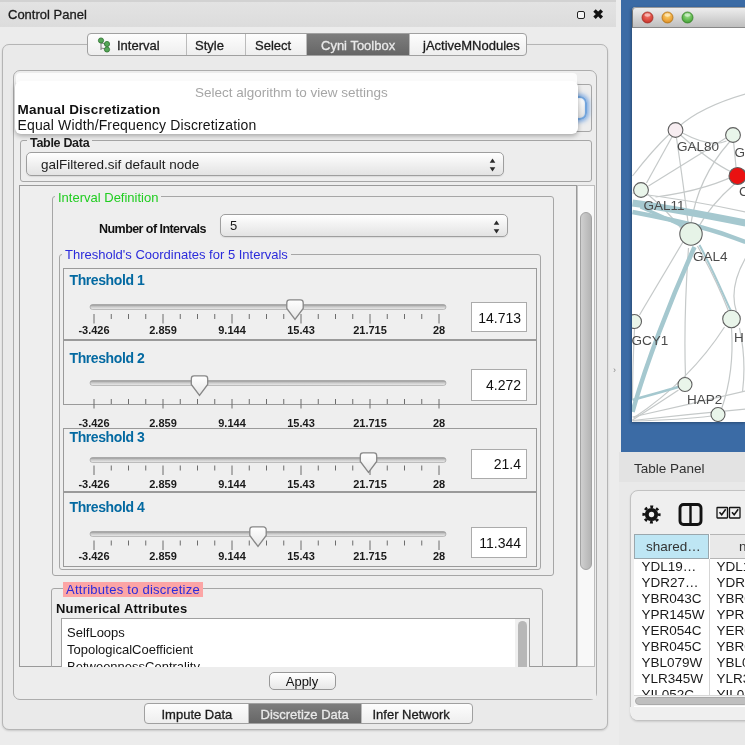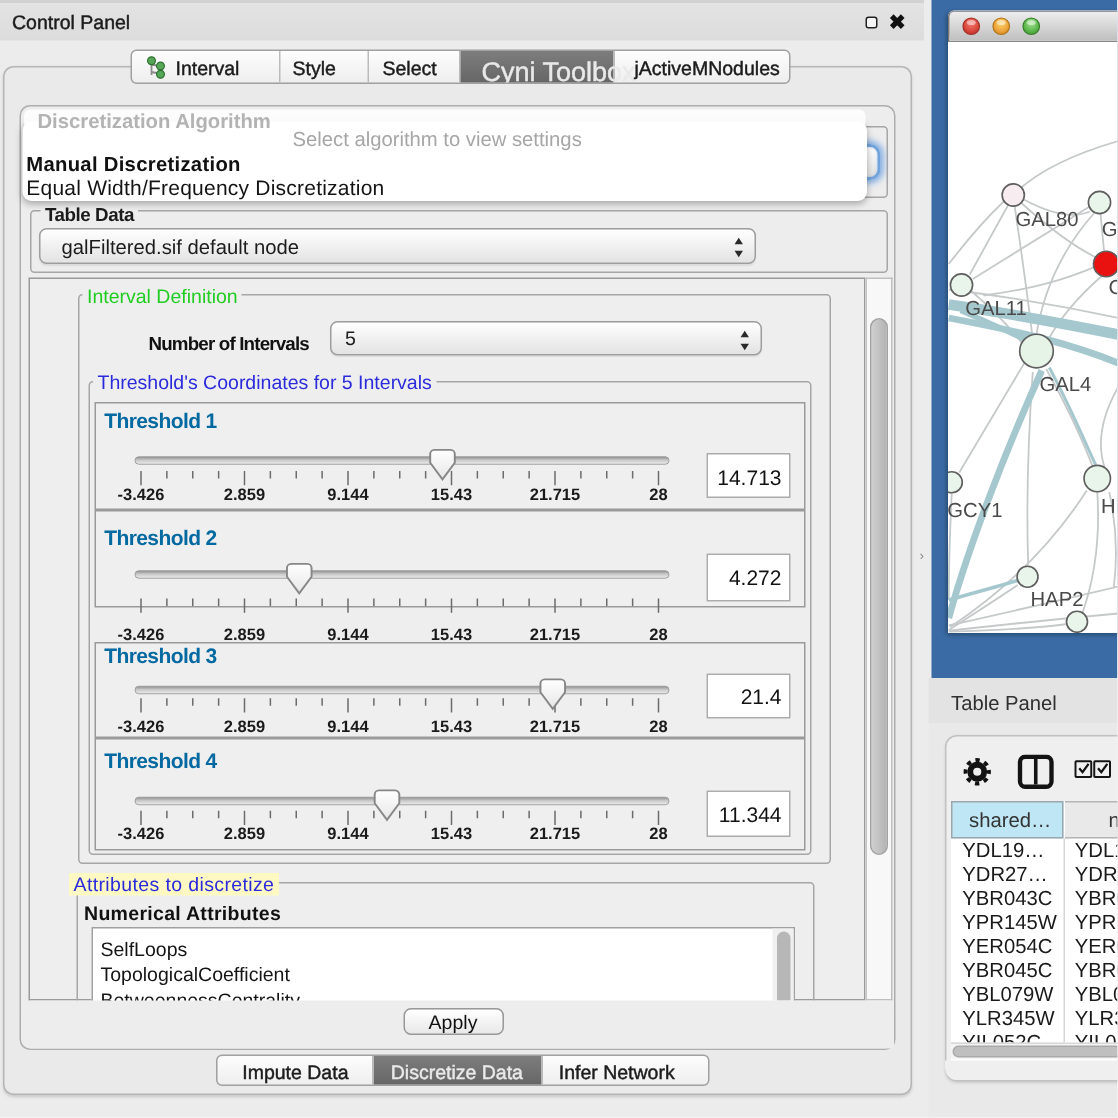--- a/index.html
+++ b/index.html
@@ -34,21 +34,21 @@
   <div class="abs" style="left:320.5px;top:0;width:1px;height:23px;background:#bbb;"></div>
   <svg class="abs" style="left:9px;top:3px;" width="14" height="16" viewBox="0 0 14 16">
     <path d="M4 4 V13 M4 6 L9 7 M4 11 L9 12" stroke="#8a8a8a" stroke-width="1.2" fill="none"></path>
     <circle cx="4" cy="3.5" r="2.6" fill="#55a757" stroke="#2f7031" stroke-width="0.8"></circle>
     <circle cx="10" cy="7" r="2.6" fill="#55a757" stroke="#2f7031" stroke-width="0.8"></circle>
     <circle cx="10" cy="12.5" r="2.6" fill="#55a757" stroke="#2f7031" stroke-width="0.8"></circle>
   </svg>
   <div class="abs txt" style="left:29px;top:4px;font-size:13px;">Interval</div>
   <div class="abs txt" style="left:107px;top:4px;font-size:13px;">Style</div>
   <div class="abs txt" style="left:167px;top:4px;font-size:13px;">Select</div>
-  <div class="abs" style="left:233px;top:4px;font-size:18px;color:#e9e9e9;-webkit-text-stroke:0.3px currentColor;">Cyni Toolbox</div>
+  <div class="abs" style="left:233px;top:4px;font-size:13px;color:#e9e9e9;-webkit-text-stroke:0.3px currentColor;">Cyni Toolbox</div>
   <div class="abs txt" style="left:335px;top:4px;font-size:13px;">jActiveMNodules</div>
 </div>
 
 <div class="abs" style="left:1.5px;top:44px;width:606px;height:686px;background:#eaeaea;border:1px solid #b5b5b5;border-radius:7px;box-shadow:0 1px 2px rgba(0,0,0,0.15);"></div>
 
 <div class="abs" style="left:13px;top:70px;width:584px;height:630px;background:#ededed;border:1px solid #adadad;border-radius:7px;"></div>
 
 <div class="gbox" style="left:20px;top:83.5px;width:572px;height:48px;"></div>
 
 <div class="abs" style="left:26px;top:96px;width:561px;height:24px;border-radius:7px;background:linear-gradient(#fff,#e2e2e2);border:2.5px solid #72a4dc;box-shadow:0 0 4px 2px rgba(100,155,225,0.8), inset 0 0 2px rgba(120,170,230,0.5);"></div>
@@ -183,21 +183,21 @@
       <text x="94" y="559.0" text-anchor="middle" font-family="Liberation Sans, sans-serif" font-size="11" font-weight="bold" fill="#1a1a1a">-3.426</text>
       <text x="163" y="559.0" text-anchor="middle" font-family="Liberation Sans, sans-serif" font-size="11" font-weight="bold" fill="#1a1a1a">2.859</text>
       <text x="232" y="559.0" text-anchor="middle" font-family="Liberation Sans, sans-serif" font-size="11" font-weight="bold" fill="#1a1a1a">9.144</text>
       <text x="301" y="559.0" text-anchor="middle" font-family="Liberation Sans, sans-serif" font-size="11" font-weight="bold" fill="#1a1a1a">15.43</text>
       <text x="370" y="559.0" text-anchor="middle" font-family="Liberation Sans, sans-serif" font-size="11" font-weight="bold" fill="#1a1a1a">21.715</text>
       <text x="439" y="559.0" text-anchor="middle" font-family="Liberation Sans, sans-serif" font-size="11" font-weight="bold" fill="#1a1a1a">28</text>
       <path d="M249.8,529.2 v5.8 L258.0,546.0 L266.2,535.0 v-5.8 a2.8,2.8 0 0 0 -2.8,-2.8 h-10.8 a2.8,2.8 0 0 0 -2.8,2.8 z" fill="url(#ths4)" stroke="#878787" stroke-width="1.3"></path>
     </svg>
 
 <div class="gbox" style="left:50.5px;top:588px;width:492px;height:95px;"></div>
-<div class="glabel" style="left:46px;top:581.5px;color:#2b2bdb;background:#fef9c3;letter-spacing:0.25px;">Attributes to discretize</div>
+<div class="glabel" style="left:63px;top:581.5px;color:#2b2bdb;background:#fca5a5;letter-spacing:0.25px;">Attributes to discretize</div>
 <div class="abs" style="left:56px;top:601px;font-size:13px;font-weight:bold;color:#111;letter-spacing:0.2px;">Numerical Attributes</div>
 
 <div class="abs" style="left:61px;top:617.5px;width:469px;height:60px;border:1px solid #a0a0a0;background:#fff;box-sizing:border-box;"></div>
 <div class="abs" style="left:67px;top:624.5px;font-size:13px;color:#141414;">SelfLoops</div>
 <div class="abs" style="left:67px;top:641.5px;font-size:13px;color:#141414;">TopologicalCoefficient</div>
 <div class="abs" style="left:67px;top:658.5px;font-size:13px;color:#141414;">BetweennessCentrality</div>
 <div class="abs" style="left:515px;top:618.5px;width:14px;height:48px;background:#f0f0f0;"></div>
 <div class="abs" style="left:517.5px;top:621px;width:9.5px;height:46px;border-radius:5px 5px 0 0;background:#b7b7b7;"></div>
 
 <div class="abs" style="left:19.5px;top:667px;width:576px;height:32px;background:#ededed;"></div>
@@ -342,18 +342,17 @@
 <div class="abs" style="left:716.5px;top:559.3px;font-size:13.5px;color:#1a1a1a;line-height:15.9px;">
 YDL1<br>YDR2<br>YBR0<br>YPR1<br>YER0<br>YBR0<br>YBL0<br>YLR3<br>YIL0
 </div>
 
 <div class="abs" style="left:633.5px;top:694.5px;width:111.5px;height:11.5px;background:#f4f4f4;border-top:1px solid #d8d8d8;"></div>
 <div class="abs" style="left:634.5px;top:696.5px;width:113px;height:8.5px;border-radius:4.5px;background:#bfbfbf;border:1px solid #aaa;"></div>
 <div class="abs" style="left:629.5px;top:706.5px;width:130px;height:13px;background:#efefef;border-radius:0 0 0 8px;"></div>
 
 <div class="abs" style="left:15px;top:80.5px;width:563px;height:53.5px;background:#fff;border-radius:6px;box-shadow:0 2px 5px rgba(0,0,0,0.3);z-index:50;"></div>
 <div class="abs" style="left:16px;top:73px;width:561px;height:10px;background:rgba(255,255,255,0.82);z-index:50;border-radius:4px 4px 0 0;"></div>
-<div class="abs" style="left:25px;top:72.5px;font-size:13.5px;font-weight:bold;color:#b3b3b3;z-index:51;">Discretization Algorithm</div>
 <div class="abs" style="left:195px;top:84.5px;font-size:13.5px;color:#a6a6a6;z-index:51;">Select algorithm to view settings</div>
 <div class="abs" style="left:17.5px;top:102px;font-size:13.5px;letter-spacing:0.2px;font-weight:bold;color:#111;z-index:51;">Manual Discretization</div>
 <div class="abs" style="left:17.5px;top:116.5px;font-size:14px;letter-spacing:0.15px;color:#141414;z-index:51;">Equal Width/Frequency Discretization</div>
 
 </div>
 
 </body></html>

